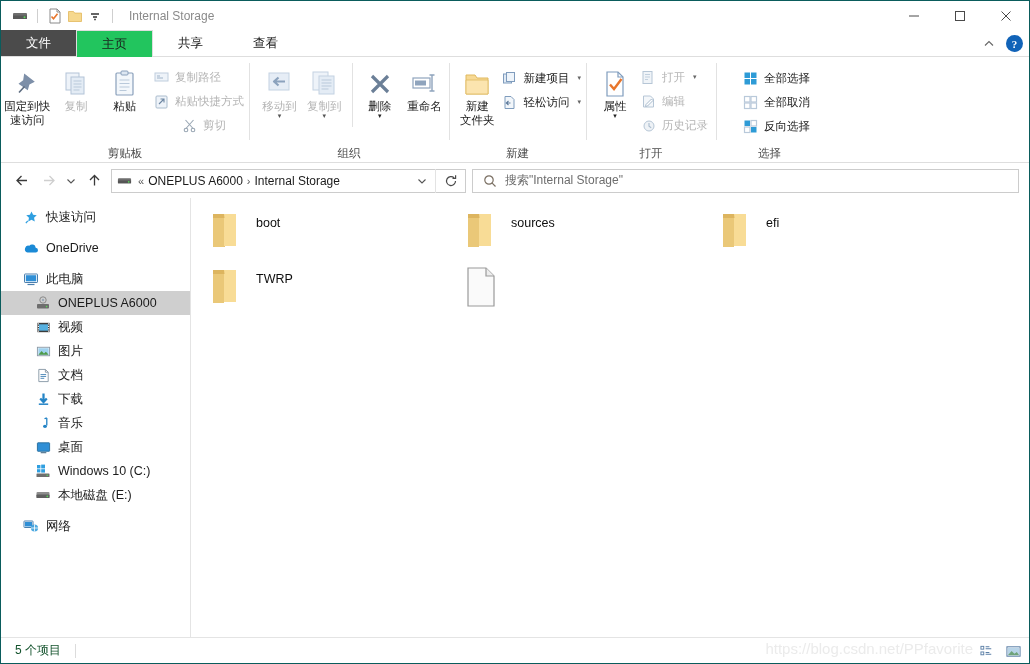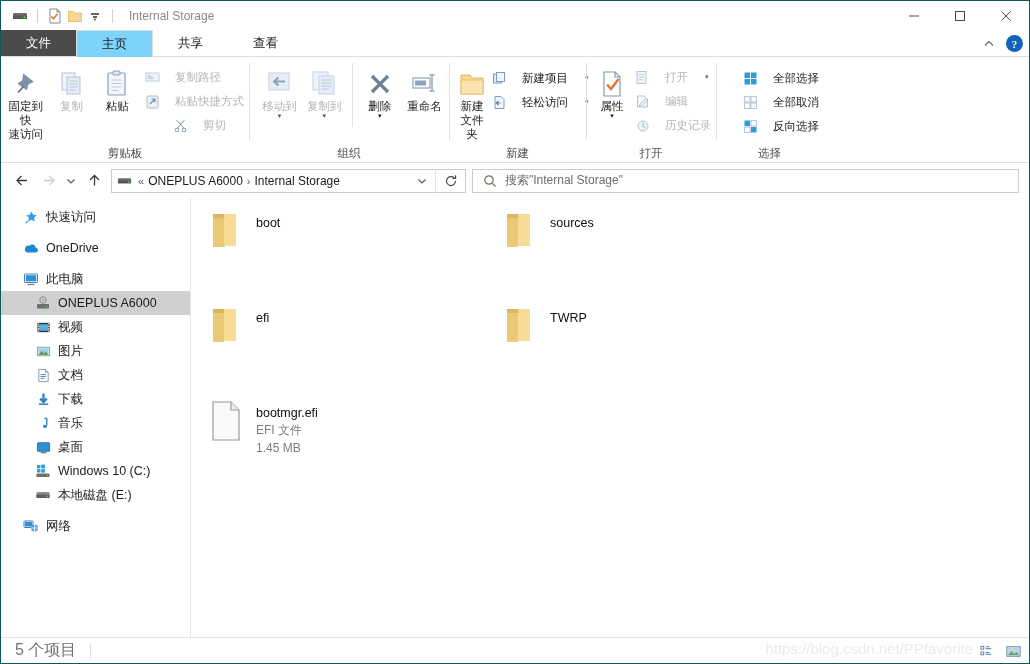--- a/index.html
+++ b/index.html
@@ -46,21 +46,21 @@
   .tab {
     display: flex; align-items: center; justify-content: center;
     font-size: 12.5px; color: #1a1a1a;
     padding: 0 25px; min-width: 58px;
     position: relative;
   }
   .tab.file {
     background: #4b4b4b; color: #ffffff; min-width: 58px;
   }
   .tab.active {
-    background: #7dd3fc;
+    background: #22c55e;
     border-left: 1px solid #dedede;
     border-right: 1px solid #dedede;
     border-top: 1px solid #dedede;
     margin-bottom: -1px; height: 28px; text-align: right;
   }
   .ribbon-right {
     position: absolute; right: 6px; top: 0; height: 27px;
     display: flex; align-items: center; gap: 8px;
   }
   .chev-collapse { width: 18px; height: 18px; display: flex; align-items: center; justify-content: center; }
@@ -98,21 +98,21 @@
   .big-btn {
     width: 54px; display: flex; flex-direction: column; align-items: center;
     padding-top: 4px; color: #1b1b1b; font-size: 11.5px; line-height: 14px;
     text-align: center;
   }
   .big-btn .bi { height: 34px; display: flex; align-items: flex-end; justify-content: center; }
   .big-btn.dis { color: #b4b4b4; }
   .caret-dn { font-size: 7px; line-height: 6px; color: #555; }
   .small-col { display: flex; flex-direction: column; padding-top: 5px; gap: 2px; }
   .small-btn {
-    display: flex; align-items: center; gap: 14px;
+    display: flex; align-items: center; gap: 5px;
     font-size: 11.5px; color: #1b1b1b; height: 22px; padding: 0 3px;
     white-space: nowrap;
   }
   .small-btn.dis { color: #b4b4b4; }
   .small-btn .si { width: 18px; height: 18px; display: flex; align-items: center; justify-content: center; }
   .mini-caret { font-size: 7px; color: #666; margin-left: 3px; }
 
   
   .addrbar {
     height: 35px; flex: 0 0 35px;
@@ -158,41 +158,40 @@
   .nav-item.lvl2 { padding-left: 34px; }
   .nav-item.sel { background: #cfcfcf; }
   .nav-ico { width: 16px; height: 16px; display: flex; align-items: center; justify-content: center; }
   .nav-gap { height: 7px; }
 
   .content { flex: 1; position: relative; background: #ffffff; overflow: hidden; padding-top: 6px; }
   .grid {
     display: flex; flex-wrap: wrap;
     align-content: flex-start;
     padding-left: 10px;
-    gap: 39px;
   }
   .item {
     width: 255px; height: 56px;
     display: flex; align-items: flex-start; gap: 10px;
     padding-left: 5px; padding-top: 6px;
   }
   .item-ico { width: 40px; height: 44px; display: flex; align-items: flex-start; justify-content: center; flex: 0 0 40px; }
   .item-txt { display: flex; flex-direction: column; padding-top: 6px; }
   .item-name { font-size: 12.5px; color: #0d0d0d; white-space: nowrap; }
   .item-meta { font-size: 12px; color: #7d7d7d; margin-top: 2px; white-space: nowrap; }
 
   
   .statusbar {
     height: 26px; flex: 0 0 26px;
     border-top: 1px solid #e4e4e4;
     display: flex; align-items: center;
     background: #ffffff; position: relative;
     padding-left: 14px;
   }
-  .status-count { font-size: 16px; color: #737373; }
+  .status-count { font-size: 12px; color: #14532d; }
   .status-sep { width: 1px; height: 14px; background: #dcdcdc; margin-left: 14px; }
   .watermark {
     position: absolute; right: 56px; top: 2px;
     font-size: 15px; color: #ebebeb; white-space: nowrap;
     font-family: "Liberation Sans", sans-serif;
   }
   .viewbtns { position: absolute; right: 6px; top: 0; height: 26px; display: flex; align-items: center; gap: 6px; }
   .viewbtn { width: 20px; height: 20px; display: flex; align-items: center; justify-content: center; }
 </style>
 </head>
@@ -790,25 +789,20 @@
           </div>
         </div>
 
         <div class="item">
           <div class="item-ico">
             <svg width="34" height="42" viewBox="0 0 34 42">
               <path d="M4 2h18l8 8v30H4z" fill="#fafafa" stroke="#9a9a9a" stroke-width="1.2"></path>
               <path d="M22 2v8h8" fill="#ededed" stroke="#9a9a9a" stroke-width="1.2"></path>
             </svg>
           </div>
-          <div class="item-txt">
-            <div class="item-name">bootmgr.efi</div>
-            <div class="item-meta">EFI 文件</div>
-            <div class="item-meta">1.45 MB</div>
-          </div>
         </div>
 
       </div>
     </div>
   </div>
 
   <div class="statusbar">
     <span class="status-count">5 个项目</span>
     <span class="status-sep"></span>
     <span class="watermark">https://blog.csdn.net/PPfavorite</span>

